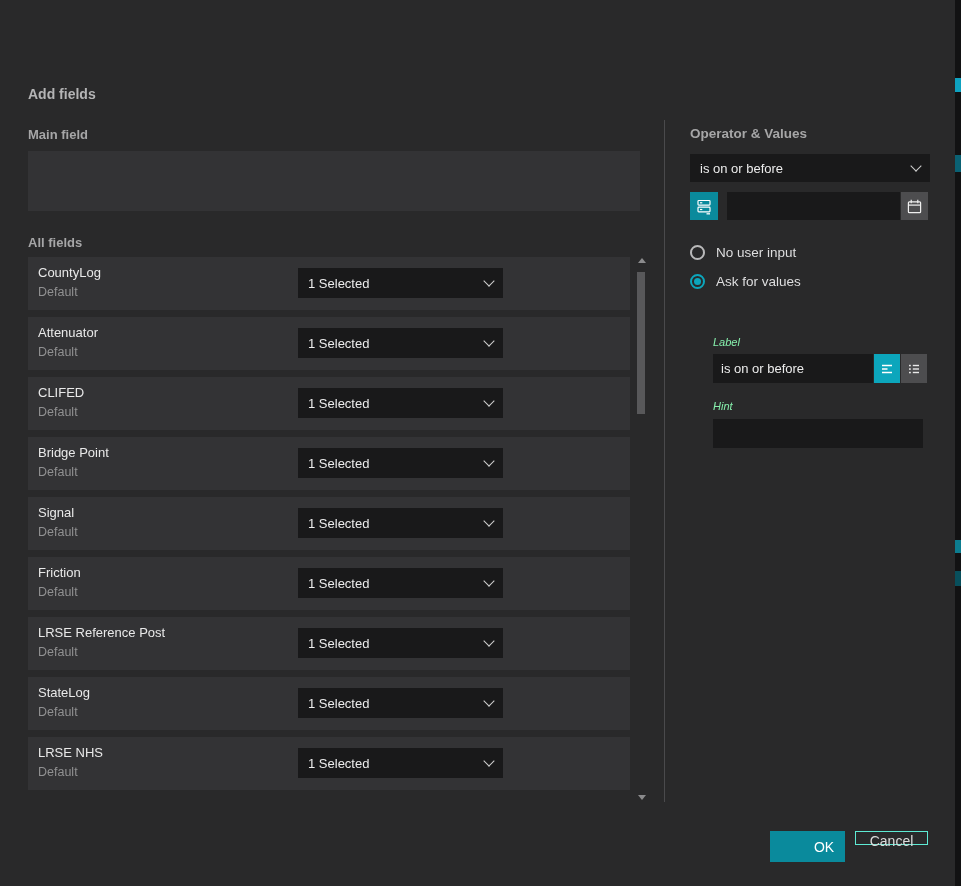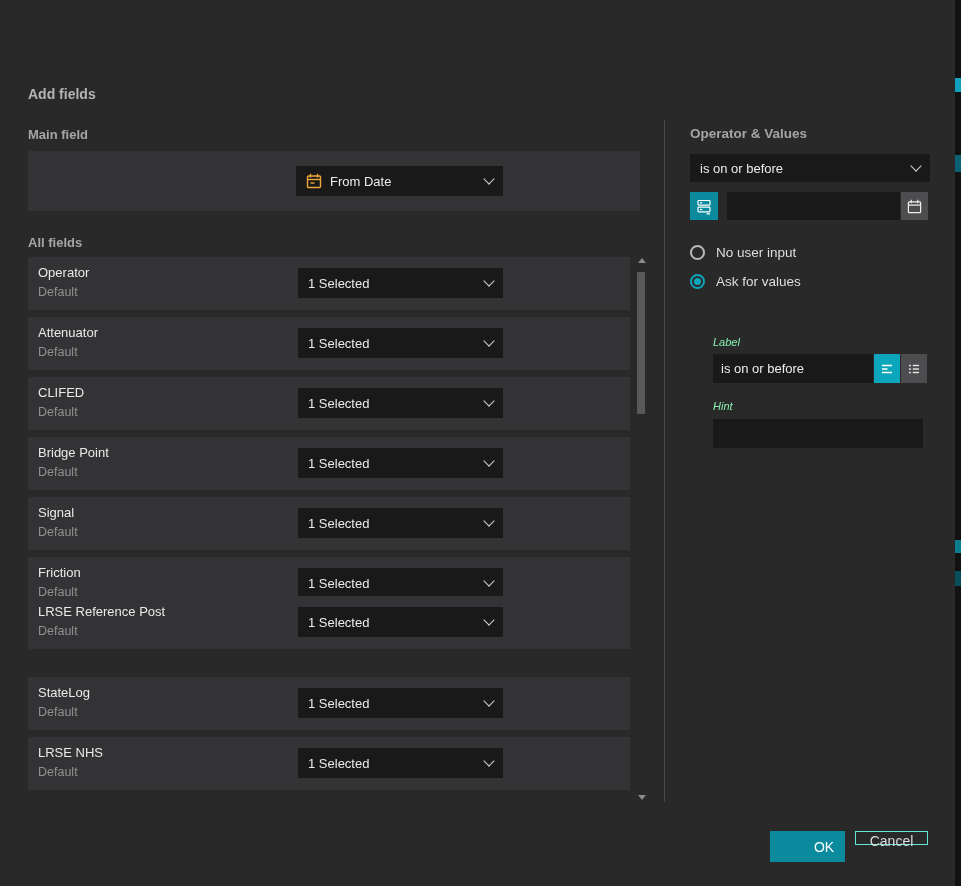--- a/index.html
+++ b/index.html
@@ -69,37 +69,26 @@
 <body>
 
 <div class="screen">
   <div class="dialog">
 
 
     <div class="h-add">Add fields</div>
 
     <div class="h-sub" style="left:28px;top:127px;">Main field</div>
     <div class="main-panel">
-      <div class="sel" style="left:268px;top:15px;width:207px;height:30px;">
-        <svg width="16" height="16" viewBox="0 0 16 16" style="margin-right:8px;flex:none;">
-          <rect x="1.5" y="3" width="13" height="11.5" rx="1" fill="none" stroke="#eda63a" stroke-width="1.4"></rect>
-          <line x1="4.5" y1="0.8" x2="4.5" y2="4.5" stroke="#eda63a" stroke-width="1.4"></line>
-          <line x1="11.5" y1="0.8" x2="11.5" y2="4.5" stroke="#eda63a" stroke-width="1.4"></line>
-          <line x1="1.5" y1="6.5" x2="14.5" y2="6.5" stroke="#eda63a" stroke-width="1.4"></line>
-          <line x1="4.5" y1="10" x2="8.5" y2="10" stroke="#eda63a" stroke-width="1.4"></line>
-        </svg>
-        <span class="grow">From Date</span>
-        <span class="chev"></span>
-      </div>
     </div>
 
     <div class="h-sub" style="left:28px;top:235px;">All fields</div>
 
     <div class="row" style="top:257px;">
-      <div class="row-name">Operator</div>
+      <div class="row-name">CountyLog</div>
       <div class="row-sub">Default</div>
       <div class="sel" style="left:270px;top:11px;width:205px;height:30px;">
         <span class="grow">1 Selected</span>
         <span class="chev"></span>
       </div>
     </div>
     <div class="row" style="top:317px;">
       <div class="row-name">Attenuator</div>
       <div class="row-sub">Default</div>
       <div class="sel" style="left:270px;top:11px;width:205px;height:30px;">
@@ -132,21 +121,21 @@
       </div>
     </div>
     <div class="row" style="top:557px;">
       <div class="row-name">Friction</div>
       <div class="row-sub">Default</div>
       <div class="sel" style="left:270px;top:11px;width:205px;height:30px;">
         <span class="grow">1 Selected</span>
         <span class="chev"></span>
       </div>
     </div>
-    <div class="row" style="top:596px;">
+    <div class="row" style="top:617px;">
       <div class="row-name">LRSE Reference Post</div>
       <div class="row-sub">Default</div>
       <div class="sel" style="left:270px;top:11px;width:205px;height:30px;">
         <span class="grow">1 Selected</span>
         <span class="chev"></span>
       </div>
     </div>
     <div class="row" style="top:677px;">
       <div class="row-name">StateLog</div>
       <div class="row-sub">Default</div>

